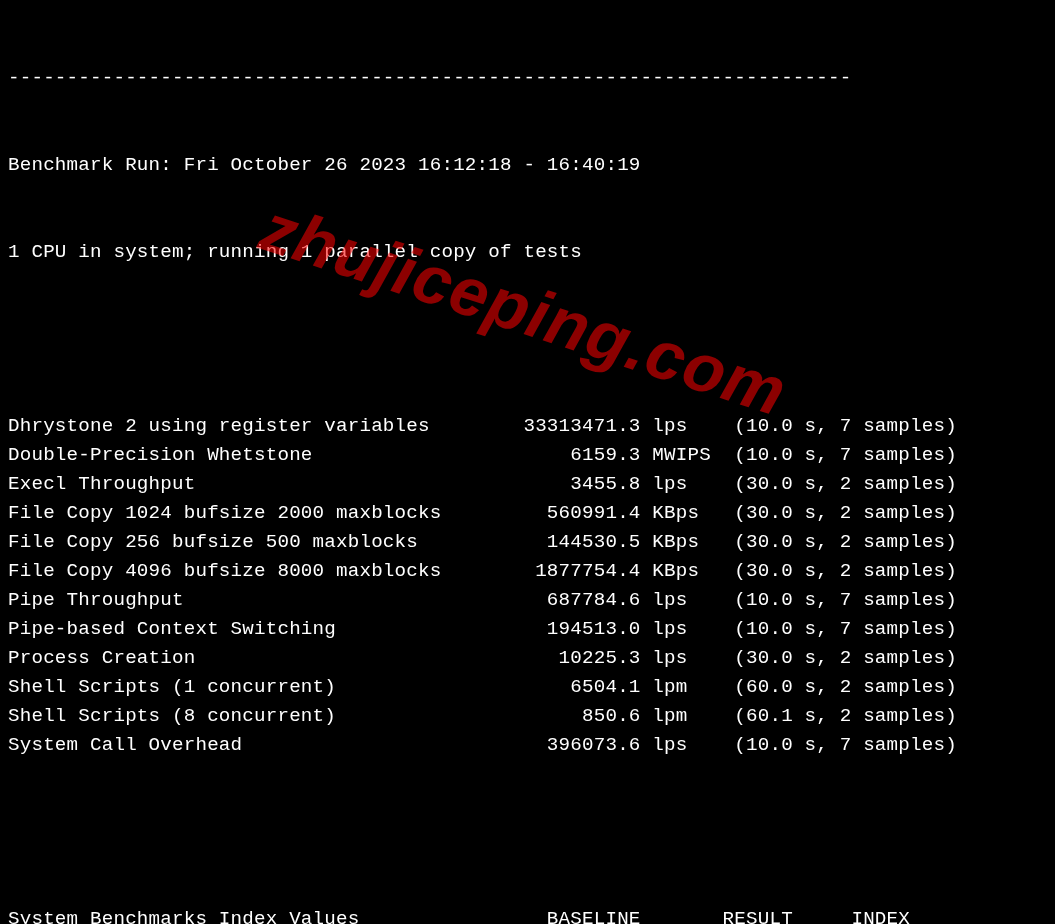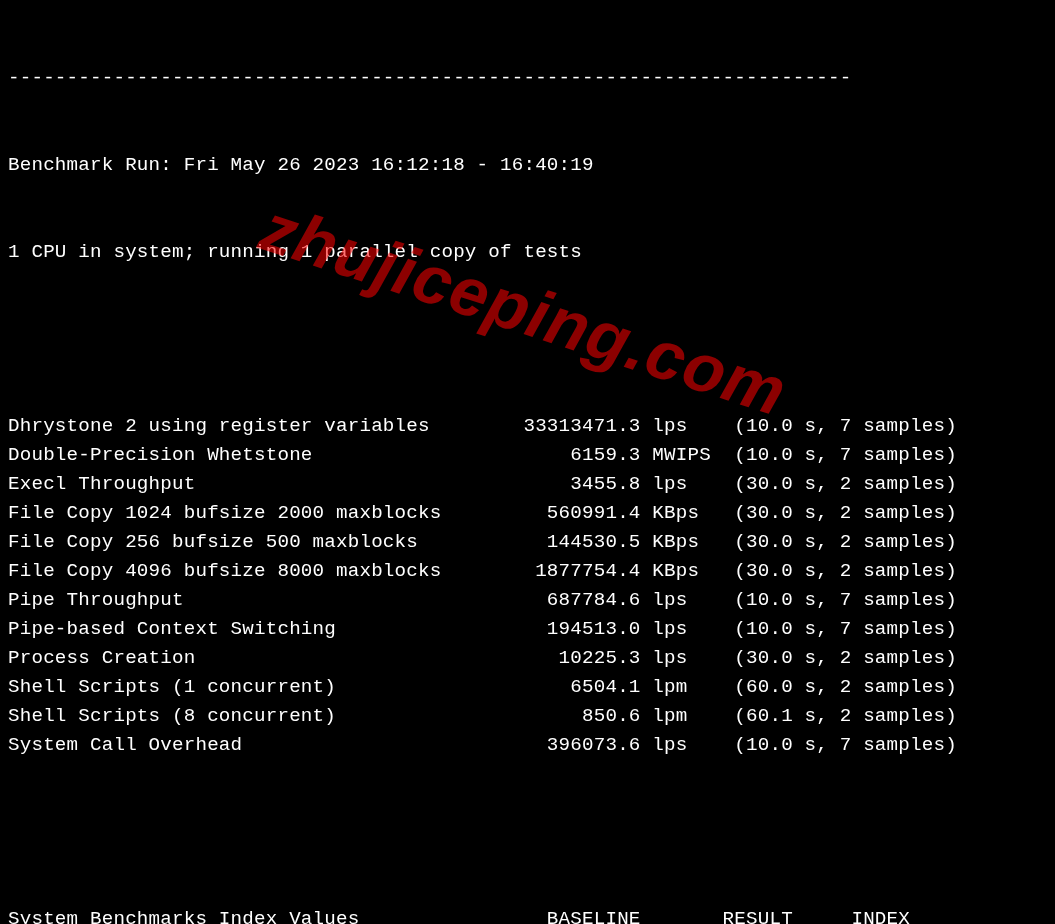--- a/index.html
+++ b/index.html
@@ -36,21 +36,21 @@
     user-select: none;
     z-index: 2;
   }
   [data-name="benchmark-line"] { display: block; }
 </style>
 </head>
 <body>
 
 <div class="terminal" data-name="terminal-output">
   <span data-name="benchmark-line">------------------------------------------------------------------------</span>
-  <span data-name="benchmark-line">Benchmark Run: Fri May 26 2023 16:12:18 - 16:40:19</span>
+  <span data-name="benchmark-line">Benchmark Run: Fri October 26 2023 16:12:18 - 16:40:19</span>
   <span data-name="benchmark-line">1 CPU in system; running 1 parallel copy of tests</span>
   <span data-name="benchmark-line"> </span>
   <div id="tests-block" data-name="tests-block"><span data-name="benchmark-line">Dhrystone 2 using register variables        33313471.3 lps    (10.0 s, 7 samples)</span><span data-name="benchmark-line">Double-Precision Whetstone                      6159.3 MWIPS  (10.0 s, 7 samples)</span><span data-name="benchmark-line">Execl Throughput                                3455.8 lps    (30.0 s, 2 samples)</span><span data-name="benchmark-line">File Copy 1024 bufsize 2000 maxblocks         560991.4 KBps   (30.0 s, 2 samples)</span><span data-name="benchmark-line">File Copy 256 bufsize 500 maxblocks           144530.5 KBps   (30.0 s, 2 samples)</span><span data-name="benchmark-line">File Copy 4096 bufsize 8000 maxblocks        1877754.4 KBps   (30.0 s, 2 samples)</span><span data-name="benchmark-line">Pipe Throughput                               687784.6 lps    (10.0 s, 7 samples)</span><span data-name="benchmark-line">Pipe-based Context Switching                  194513.0 lps    (10.0 s, 7 samples)</span><span data-name="benchmark-line">Process Creation                               10225.3 lps    (30.0 s, 2 samples)</span><span data-name="benchmark-line">Shell Scripts (1 concurrent)                    6504.1 lpm    (60.0 s, 2 samples)</span><span data-name="benchmark-line">Shell Scripts (8 concurrent)                     850.6 lpm    (60.1 s, 2 samples)</span><span data-name="benchmark-line">System Call Overhead                          396073.6 lps    (10.0 s, 7 samples)</span></div>
   <span data-name="benchmark-line"> </span>
   <span id="index-header-line" data-name="benchmark-line">System Benchmarks Index Values                BASELINE       RESULT     INDEX</span>
   
   
   
 
   <div class="watermark" data-name="watermark-text">zhujiceping.com</div>

